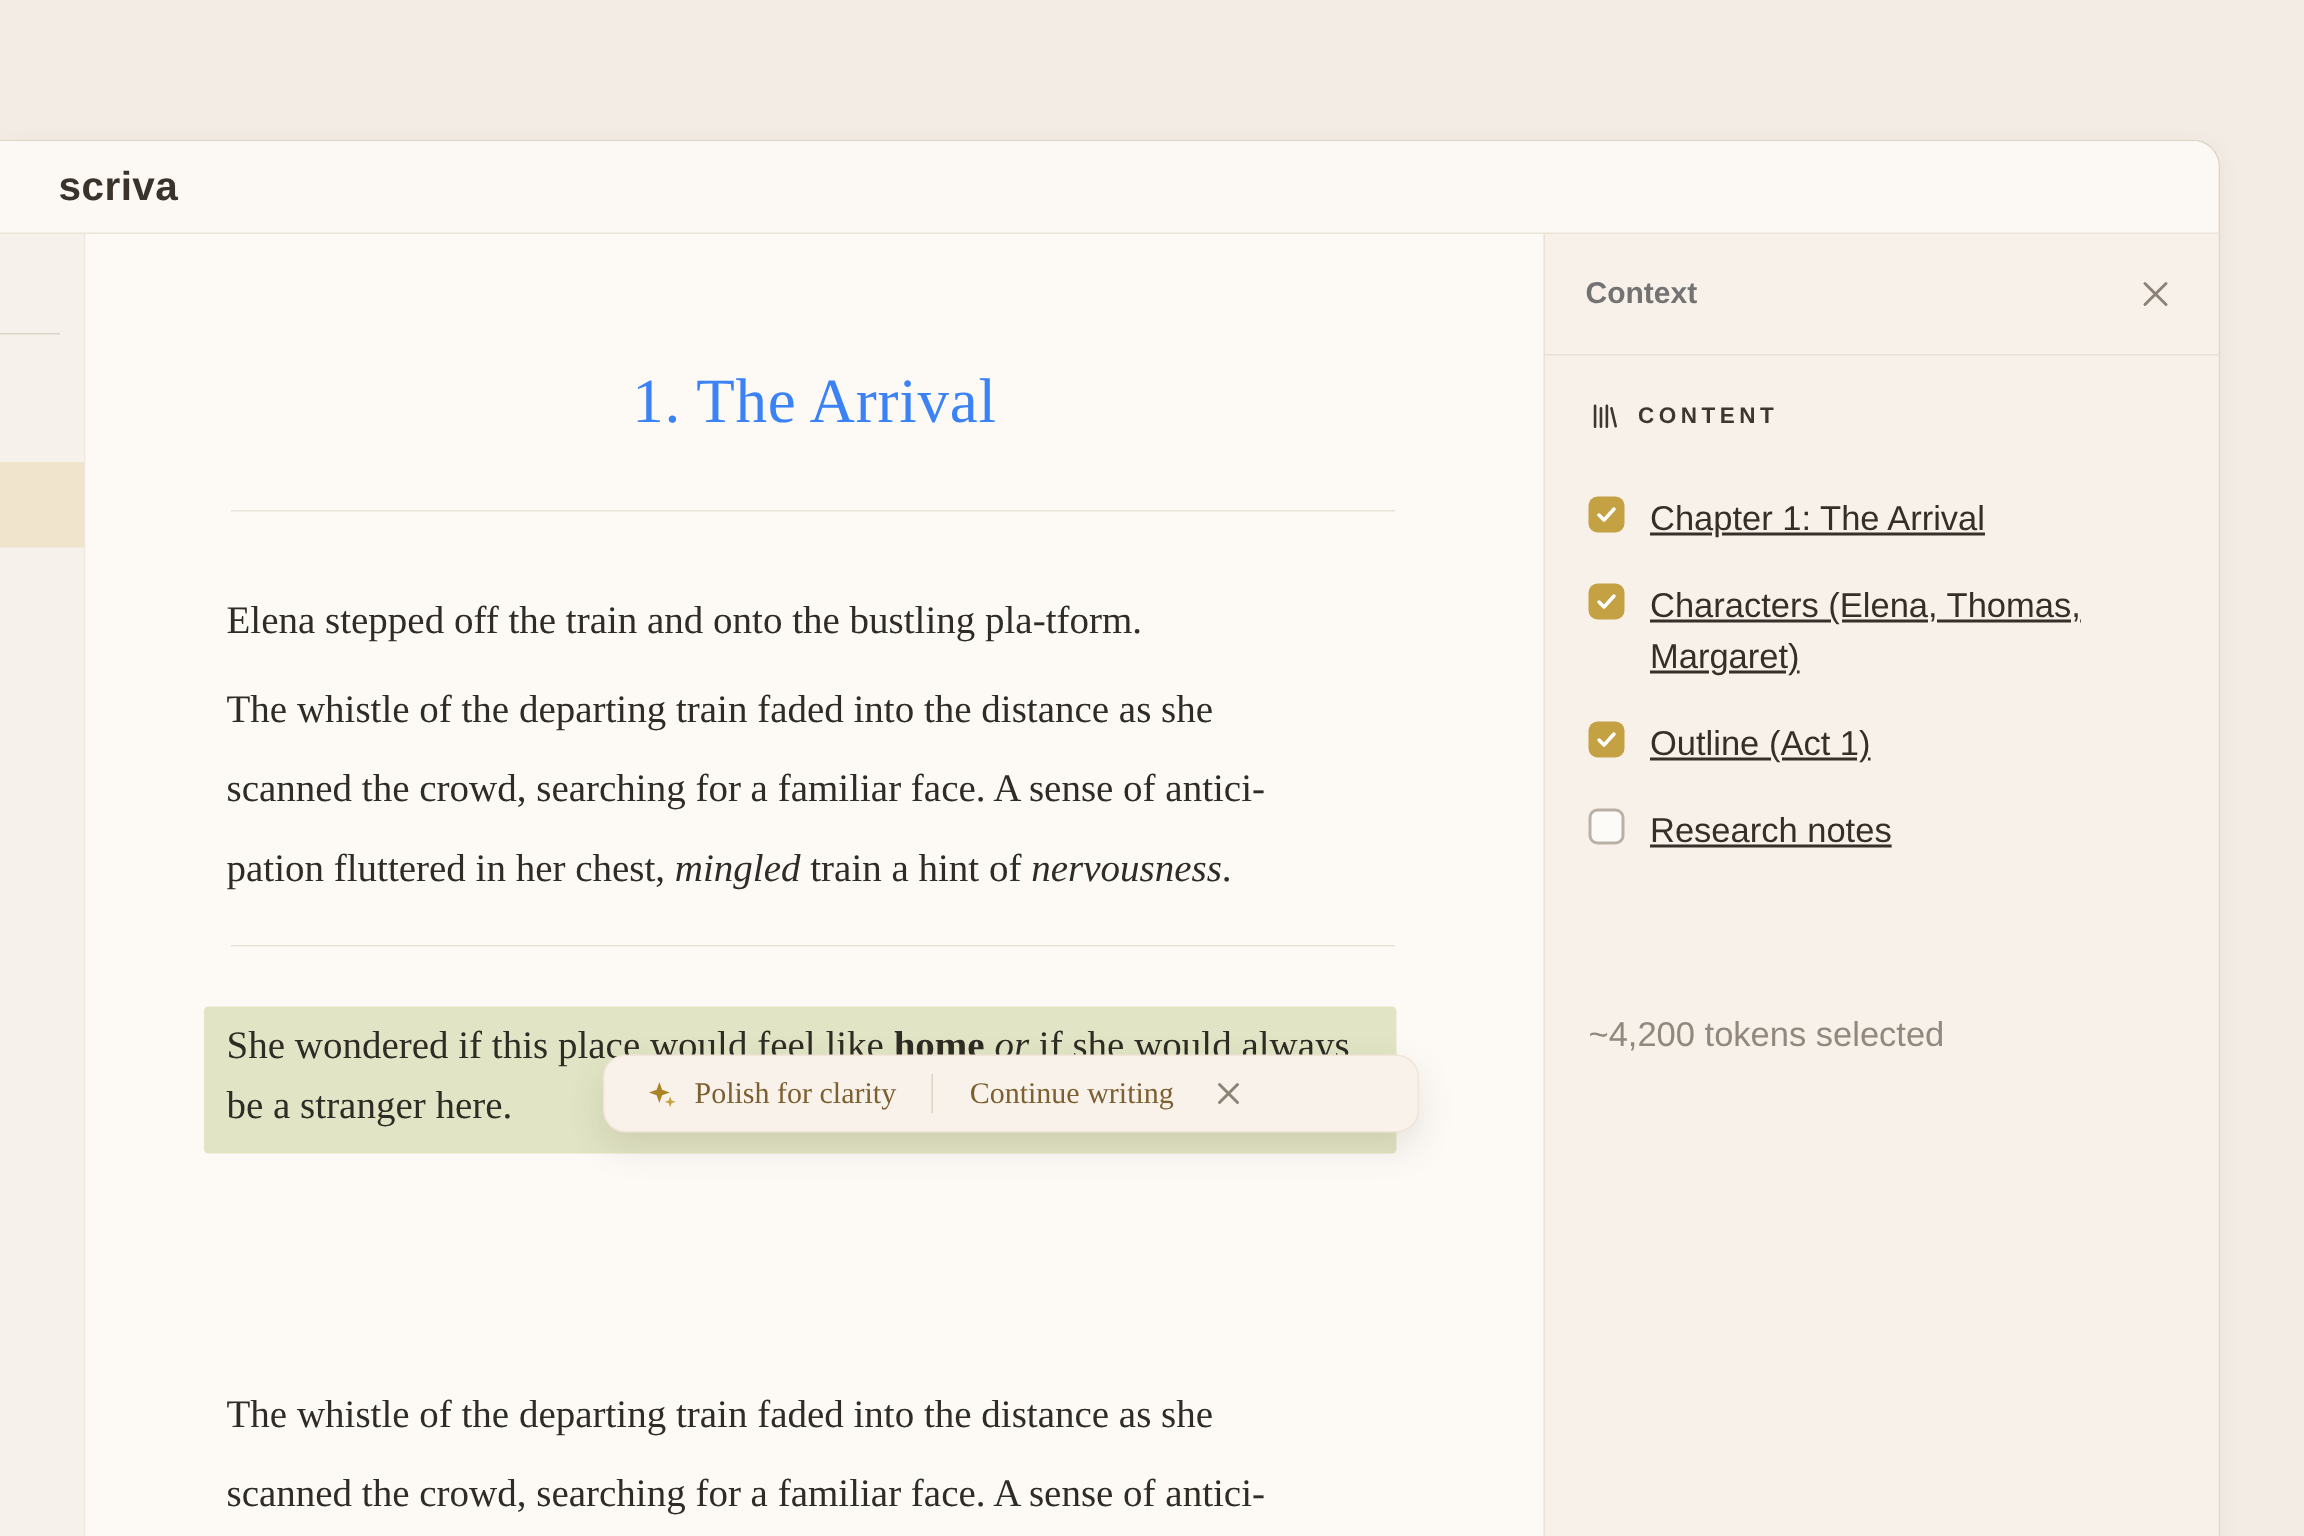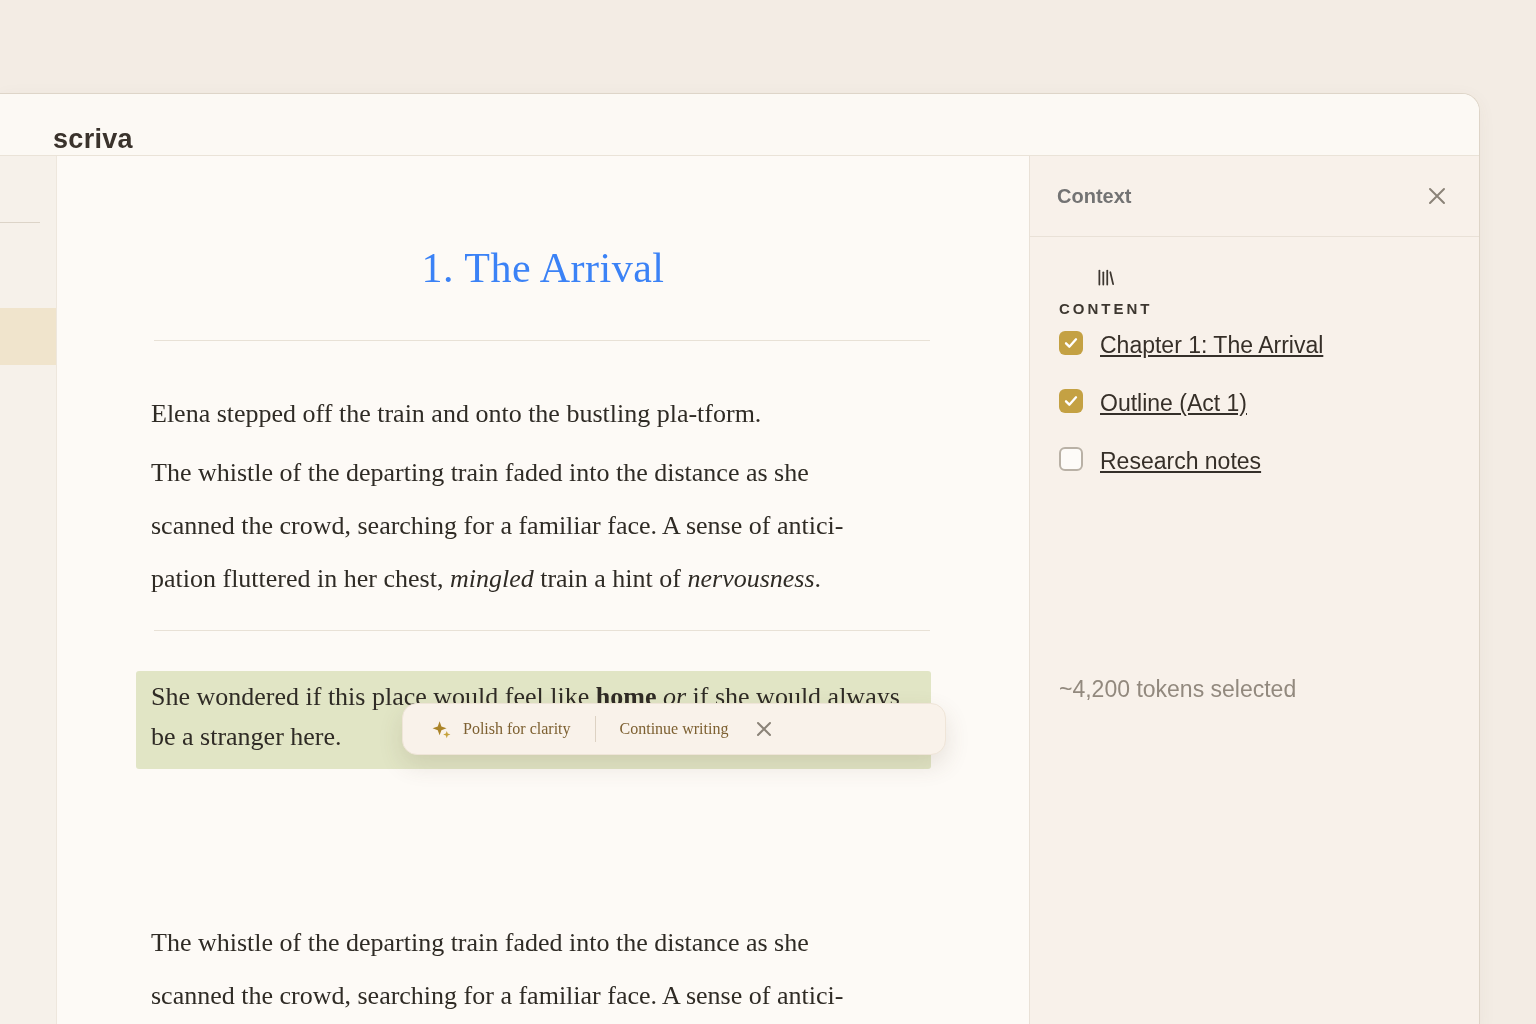--- a/index.html
+++ b/index.html
@@ -15,21 +15,21 @@
     position:absolute; left:0; top:93px; width:1480px; height:940px;
     background:#fdfaf6;
     border:1px solid #ded5c8; border-left:none; border-bottom:none;
     border-radius:0 18px 0 0;
     box-shadow:0 4px 18px rgba(90,75,55,.05);
     overflow:hidden;
   }
   .topbar {
     height:62px; background:#fcf9f4;
     border-bottom:1px solid #eae3d8;
-    display:flex; align-items:flex-end; padding-left:53px;
+    display:flex; align-items:center; padding-left:39px;
   }
   .logo { font-size:27px; font-weight:700; letter-spacing:.3px; color:#3a332c; }
 
   .appbody { display:flex; height:877px; }
 
   
   .leftstrip {
     width:57px; flex:0 0 57px; background:#f6f1ea;
     border-right:1px solid #eee7dd; position:relative;
   }
@@ -68,41 +68,41 @@
 
   
   .ai-popup {
     position:absolute; left:345px; top:547px; width:544px; height:52px;
     background:#f9f2ea; border:1px solid #efe5d8; border-radius:15px;
     box-shadow:0 10px 24px rgba(92,74,48,.14);
     display:flex; align-items:center; padding:0 24px 0 27px;
   }
   .ai-btn {
     display:flex; align-items:center; gap:10px;
-    font-size:16px; color:#7d6031; cursor:pointer; white-space:nowrap;
+    font-size:20px; color:#7d6031; cursor:pointer; white-space:nowrap;
   }
   .popup-sep { width:1px; height:26px; background:#ddd2c3; margin:0 24px; flex:0 0 1px; }
   .popup-close { margin-left:26px; display:flex; align-items:center; cursor:pointer; }
 
   
   .context-panel {
     width:450px; flex:0 0 450px; background:#f8f1ea;
     border-left:1px solid #e9e1d7; position:relative;
   }
   .cp-header {
     height:81px; border-bottom:1px solid #e9e1d7;
     display:flex; align-items:center; justify-content:space-between;
     padding:0 30px 0 27px;
   }
   .cp-title { font-size:20px; font-weight:700; color:#737373; }
   .cp-close { display:flex; align-items:center; cursor:pointer; }
 
   .cp-section {
     position:absolute; top:111px; left:29px;
-    display:flex; align-items:center; gap:12px;flex-direction:column;
+    display:flex; align-items:center; gap:12px;
   }
   .cp-section-label {
     font-size:15px; font-weight:700; letter-spacing:3px; color:#3d3730;
   }
 
   .cp-items { position:absolute; top:172px; left:29px; width:400px; }
   .cp-item { display:flex; align-items:flex-start; gap:17px; margin-bottom:24px; cursor:pointer;text-decoration:underline; }
   .checkbox {
     width:24px; height:24px; border-radius:6px; flex:0 0 24px; margin-top:3px;
     display:flex; align-items:center; justify-content:center;
@@ -212,20 +212,28 @@
               </svg>
             </span>
             <span class="cp-item-label">Chapter 1: The Arrival</span>
           </div>
           <div class="cp-item">
             <span class="checkbox on">
               <svg width="16" height="16" viewBox="0 0 24 24" fill="none" stroke="#ffffff" stroke-width="3.5" stroke-linecap="round" stroke-linejoin="round">
                 <path d="M4.5 12.5l5 5 10-11"></path>
               </svg>
             </span>
+            <span class="cp-item-label">Characters (Elena, Thomas, Margaret)</span>
+          </div>
+          <div class="cp-item">
+            <span class="checkbox on">
+              <svg width="16" height="16" viewBox="0 0 24 24" fill="none" stroke="#ffffff" stroke-width="3.5" stroke-linecap="round" stroke-linejoin="round">
+                <path d="M4.5 12.5l5 5 10-11"></path>
+              </svg>
+            </span>
             <span class="cp-item-label">Outline (Act 1)</span>
           </div>
           <div class="cp-item">
             <span class="checkbox off"></span>
             <span class="cp-item-label">Research notes</span>
           </div>
         </div>
 
       <div class="cp-tokens">~4,200 tokens selected</div>
     </div>

